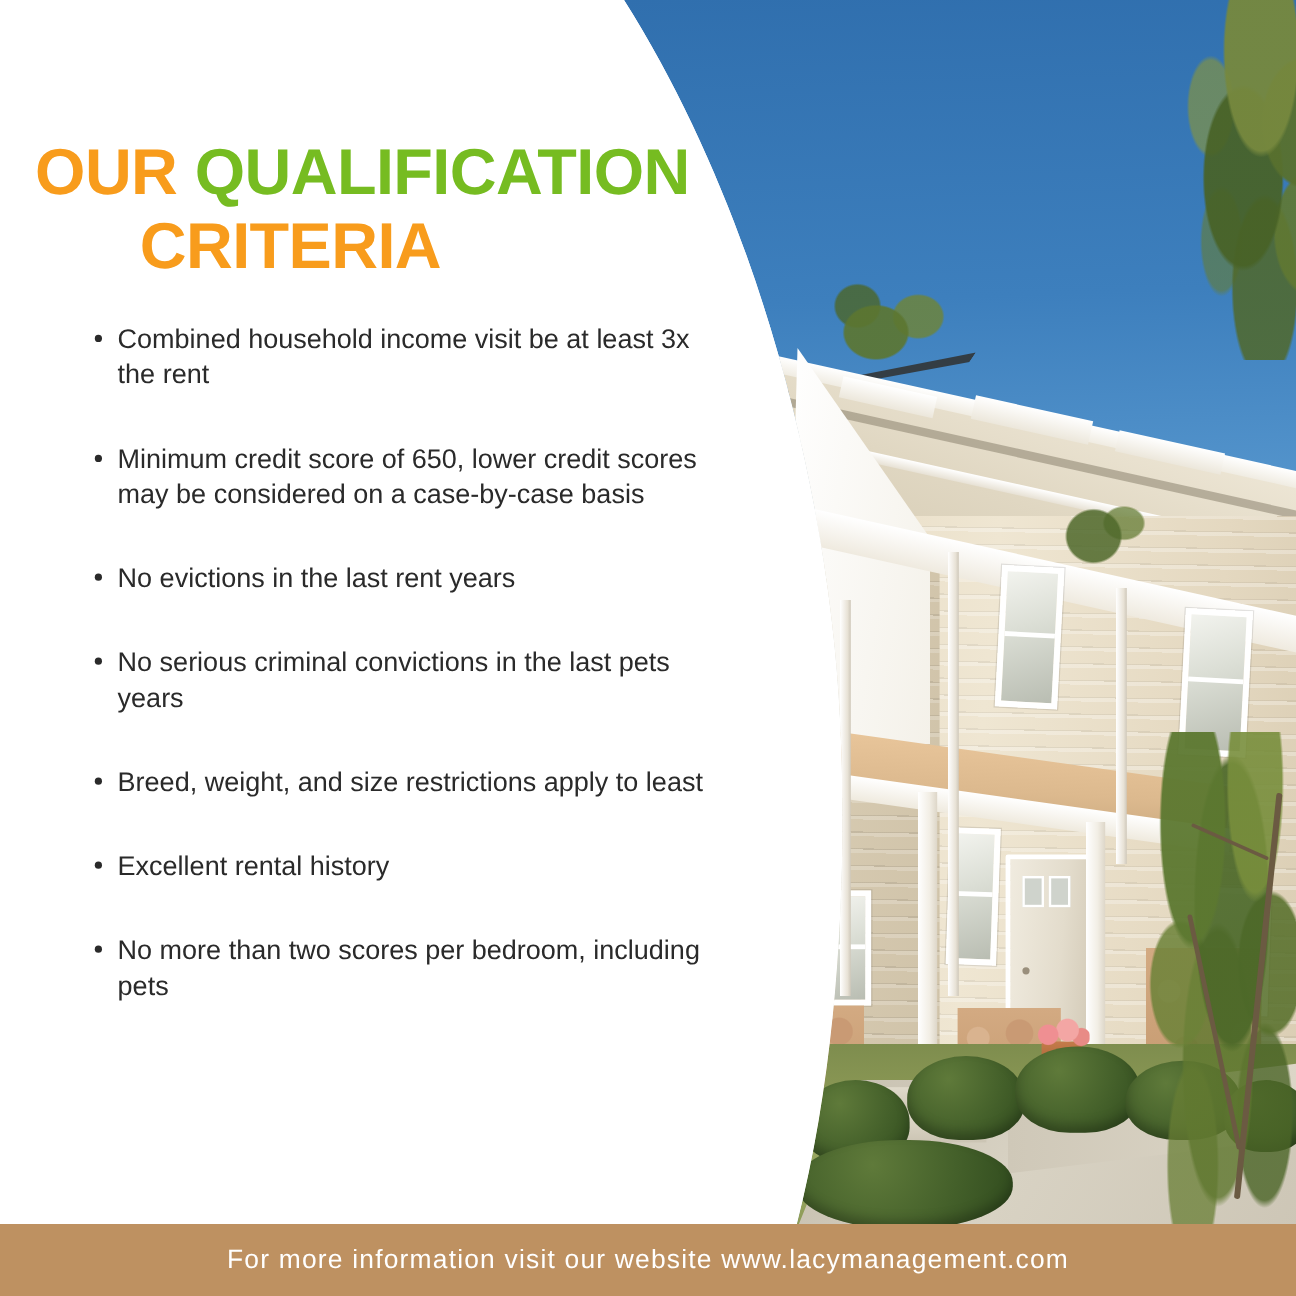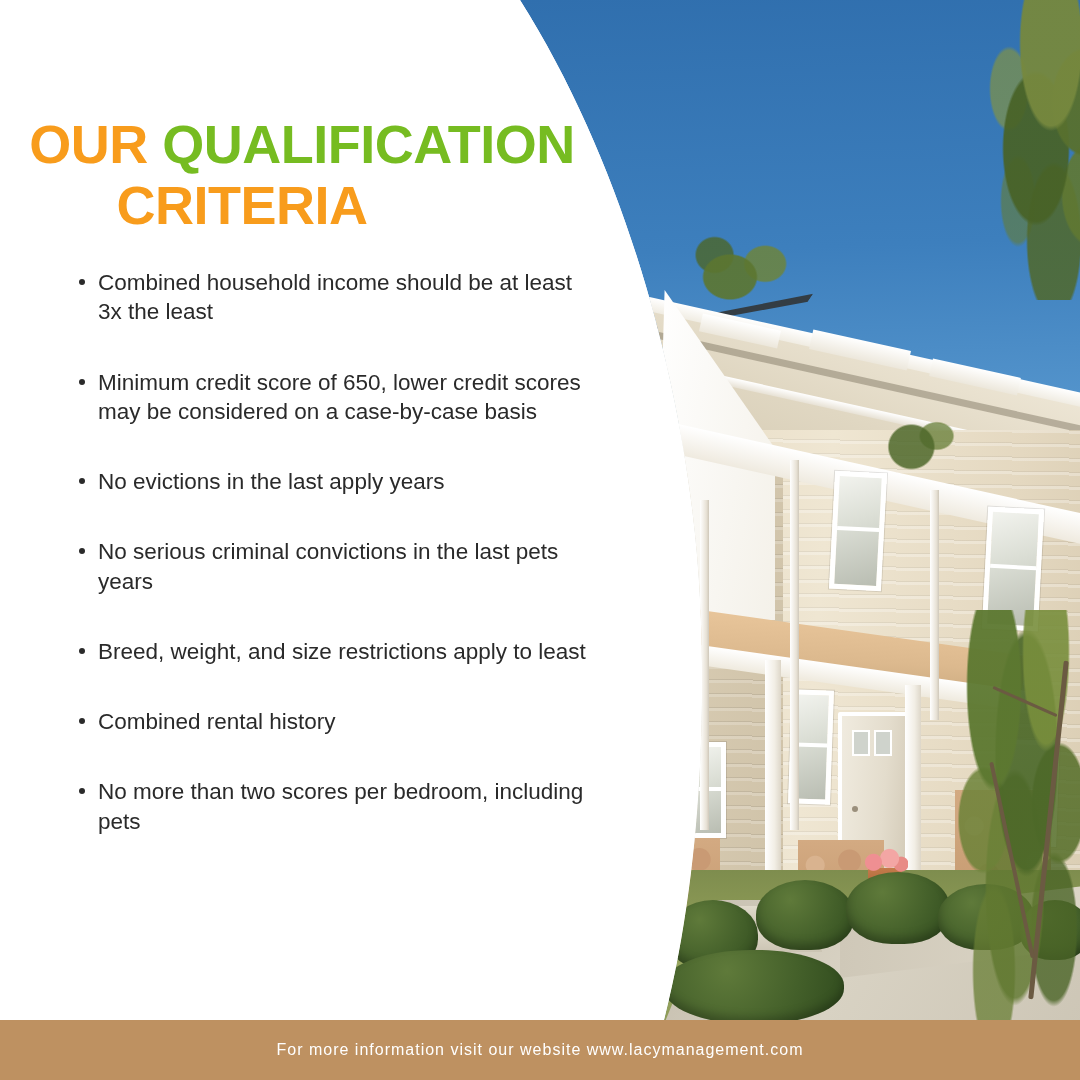--- a/index.html
+++ b/index.html
@@ -344,21 +344,21 @@
   }
 
   
   #footer-bar{
     position:absolute;left:0;bottom:0;width:1080px;height:60px;
     background:#BE9161;
     display:flex;align-items:center;justify-content:center;
   }
   #footer-text{
     color:#ffffff;
-    font-size:16px;
+    font-size:22px;
     letter-spacing:1.0px;
     white-space:nowrap;
   }
 </style>
 </head>
 <body>
 
 <div id="poster">
 
   <div id="photo-panel">
@@ -438,26 +438,26 @@
   <div id="white-panel"></div>
 
   <div id="content">
 
     <h1 id="title">
       <span class="l1"><span class="t-orange">OUR </span><span class="t-green">QUALIFICATION</span></span>
       <span class="l2 t-orange">CRITERIA</span>
     </h1>
 
     <ul id="criteria-list">
-      <li>Combined household income should be at least 3x the least</li>
+      <li>Combined household income visit be at least 3x the rent</li>
       <li>Minimum credit score of 650, lower credit scores may be considered on a case-by-case basis</li>
-      <li>No evictions in the last apply years</li>
+      <li>No evictions in the last rent years</li>
       <li>No serious criminal convictions in the last pets years</li>
       <li>Breed, weight, and size restrictions apply to least</li>
-      <li>Combined rental history</li>
+      <li>Excellent rental history</li>
       <li>No more than two scores per bedroom, including pets</li>
     </ul>
 
   </div>
 
   <div id="footer-bar">
     <span id="footer-text">For more information visit our website www.lacymanagement.com</span>
   </div>
 
 </div>

